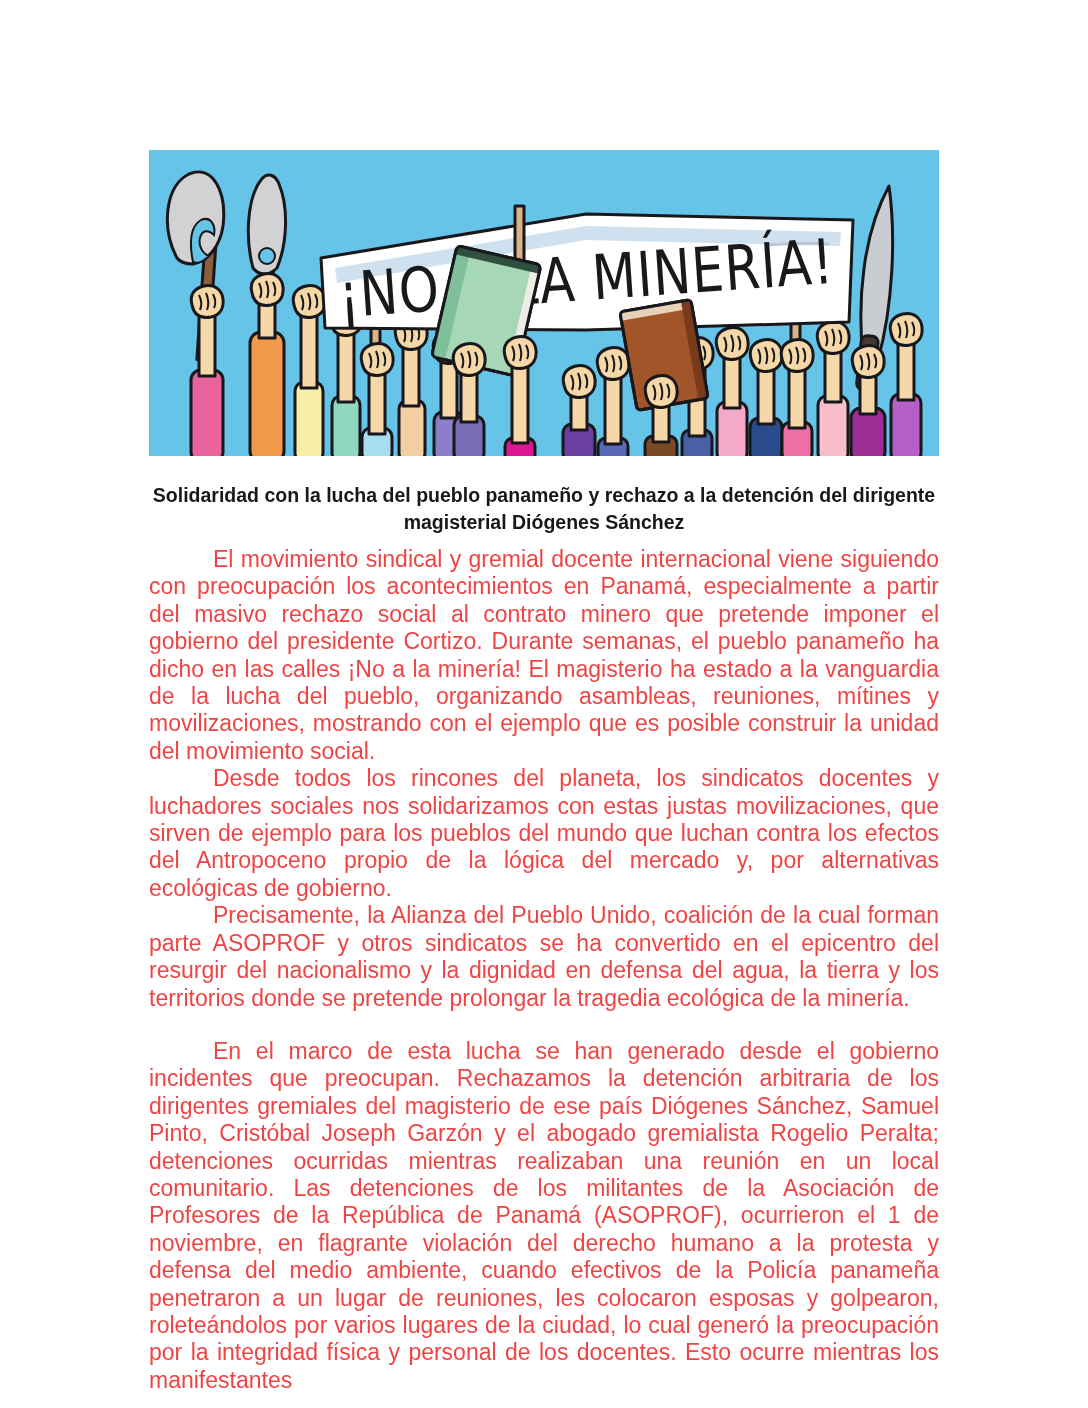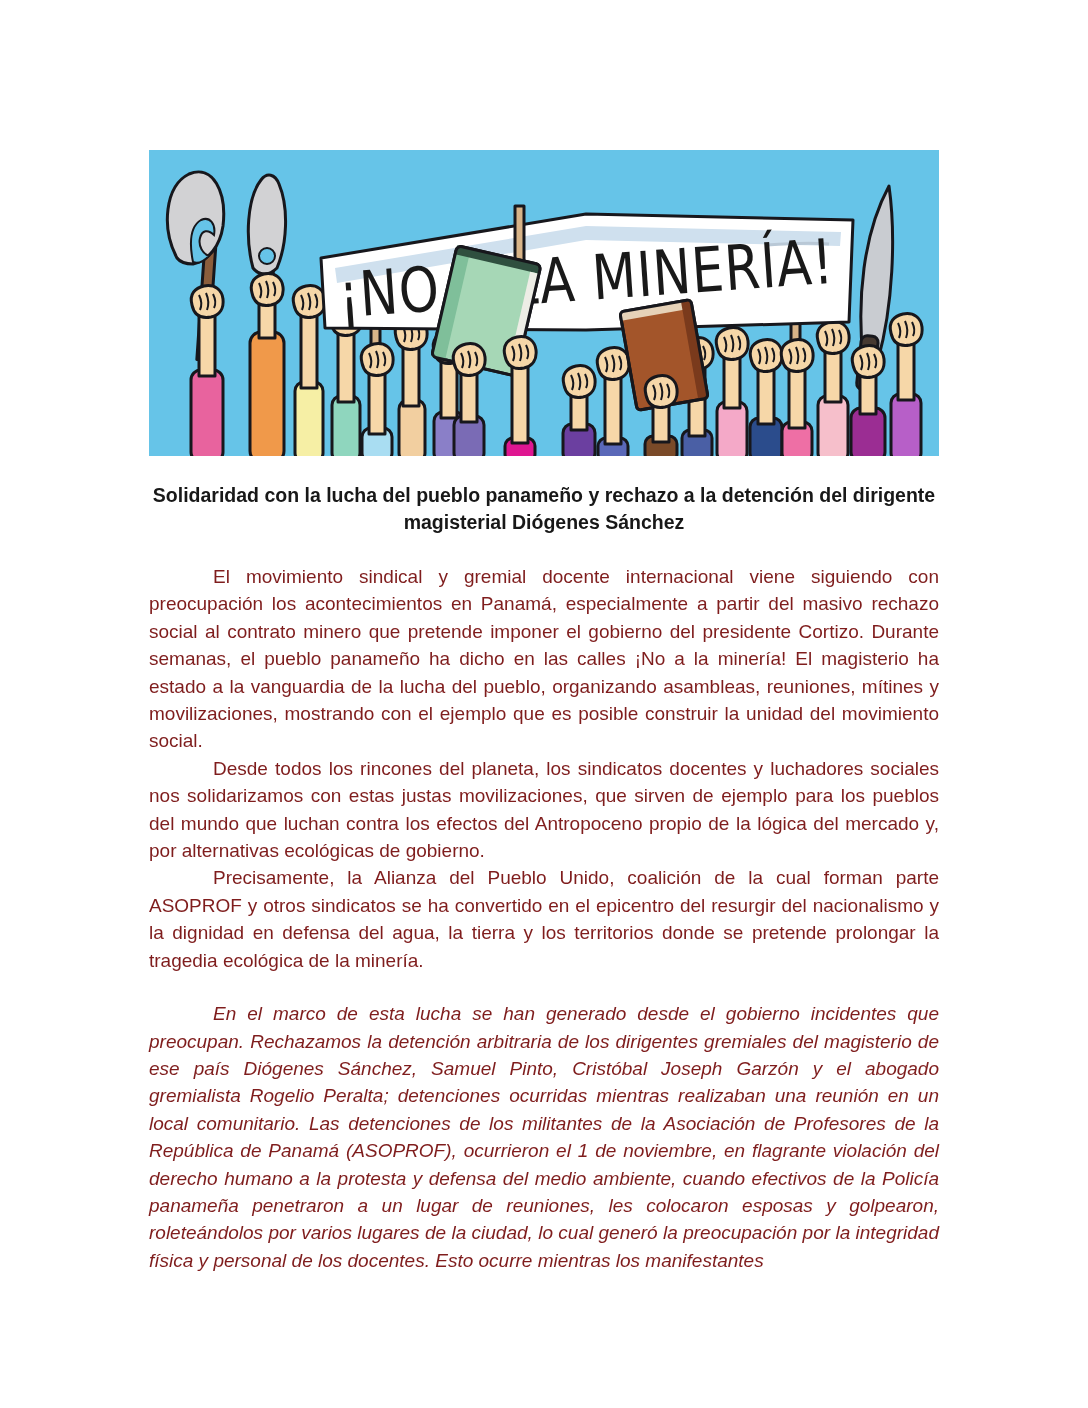--- a/index.html
+++ b/index.html
@@ -22,33 +22,32 @@
   }
   .doc-title{
     margin:26px 0 0 0;
     font-size:19.5px;
     font-weight:bold;
     line-height:27px;
     text-align:center;
     color:#181818;
   }
   .body-text{
-    margin-top:27px;
-    font-size:19px;
+    margin-top:10px;
+    font-size:23px;
     line-height:27.4px;
     text-align:justify;
-    color:#7f1d1d;
+    color:#ef4444;
   }
   .body-text p{
     margin:0;
     text-indent:64px;
   }
   .body-text p.gap-before{
     margin-top:26px;
-    font-style:italic;
   }
   svg .outline{stroke:#17171c;stroke-width:3;stroke-linejoin:round;stroke-linecap:round;}
 </style>
 </head>
 <body>
 
 <div class="page">
   <div class="content">
 
     <svg class="hero" viewBox="0 0 790 306" aria-hidden="true">

